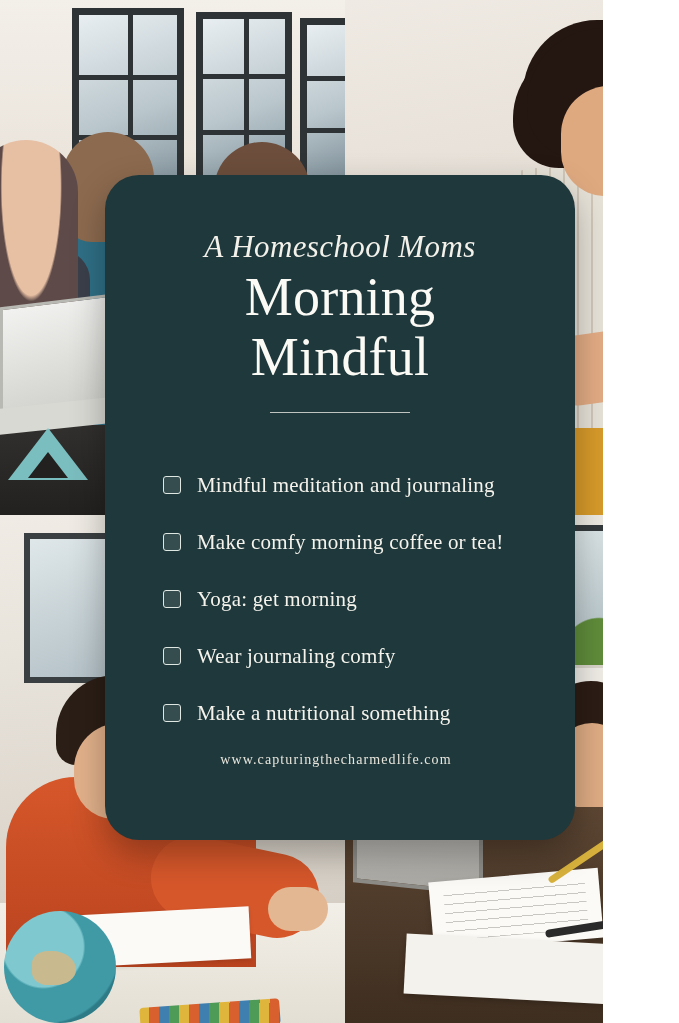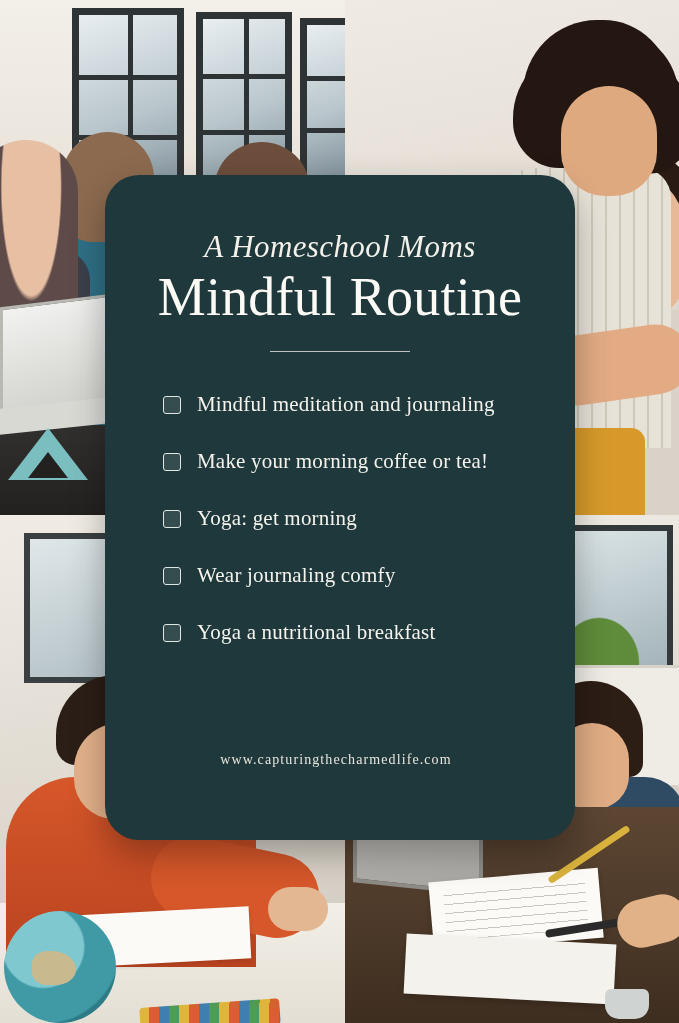--- a/index.html
+++ b/index.html
@@ -4,21 +4,21 @@
 <style>
   * { box-sizing: border-box; margin: 0; padding: 0; }
   html, body {
     width: 679px; height: 1023px;
     overflow: hidden;
     font-family: "Liberation Sans", sans-serif;
     background: #ffffff;
   }
   #pin {
     position: relative;
-    width: 679px; height: 1023px;
+    width: 603px; height: 1023px;
     overflow: hidden;
   }
 
   
   .photo-grid {
     position: absolute; inset: 0;
     display: grid;
     grid-template-columns: 345px 334px;
     grid-template-rows: 515px 508px;
     gap: 0;
@@ -319,21 +319,21 @@
     color: #fbfaf5;
     text-align: center;
     letter-spacing: .2px;
     font-weight: 400;
   }
   .rule {
     width: 140px; height: 1px;
     background: rgba(245,243,236,.75);
     margin: 24px auto 0 auto;
   }
-  .list { margin-top: 40px; padding-left: 14px; }
+  .list { margin-top: 60px; padding-left: 14px; }
   .item {
     display: flex;
     align-items: center;
     gap: 16px;
     margin-bottom: 32px;
   }
   .item:last-child { margin-bottom: 0; }
   .checkbox {
     width: 18px; height: 18px;
     flex: 0 0 18px;
@@ -441,42 +441,42 @@
       <div class="nb2"></div>
       <div class="pen"></div>
       <div class="pen2"></div>
       <div class="hand2"></div>
       <div class="cup"></div>
     </div>
   </div>
 
   <div class="card">
     <div class="eyebrow">A Homeschool Moms</div>
-    <div class="headline">Mindful Routine</div>
+    <div class="headline">Morning Mindful</div>
     <div class="rule"></div>
 
     <div class="list">
       <div class="item">
         <span class="checkbox"></span>
         <span class="item-label">Mindful meditation and journaling</span>
       </div>
       <div class="item">
         <span class="checkbox"></span>
-        <span class="item-label">Make your morning coffee or tea!</span>
+        <span class="item-label">Make comfy morning coffee or tea!</span>
       </div>
       <div class="item">
         <span class="checkbox"></span>
         <span class="item-label">Yoga: get morning</span>
       </div>
       <div class="item">
         <span class="checkbox"></span>
         <span class="item-label">Wear journaling comfy</span>
       </div>
       <div class="item">
         <span class="checkbox"></span>
-        <span class="item-label">Yoga a nutritional breakfast</span>
+        <span class="item-label">Make a nutritional something</span>
       </div>
     </div>
 
     <div class="site">www.capturingthecharmedlife.com</div>
   </div>
 
 </div>
 
 </body></html>

